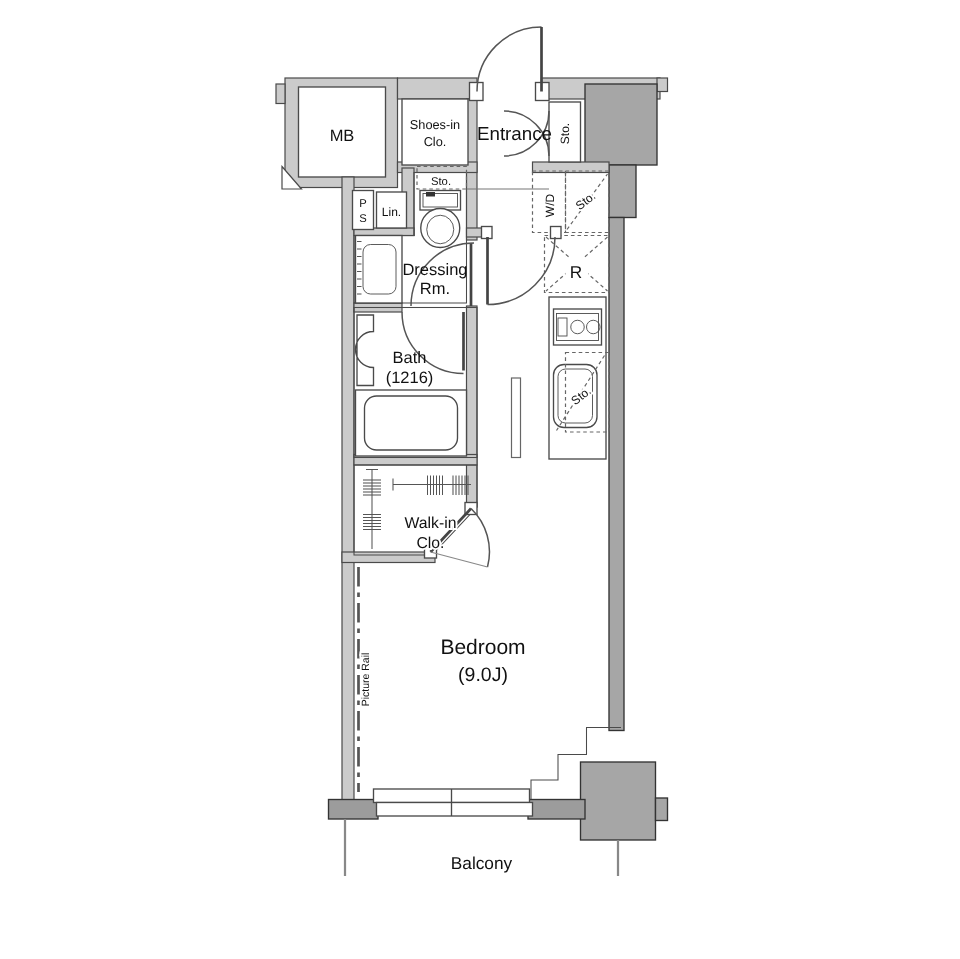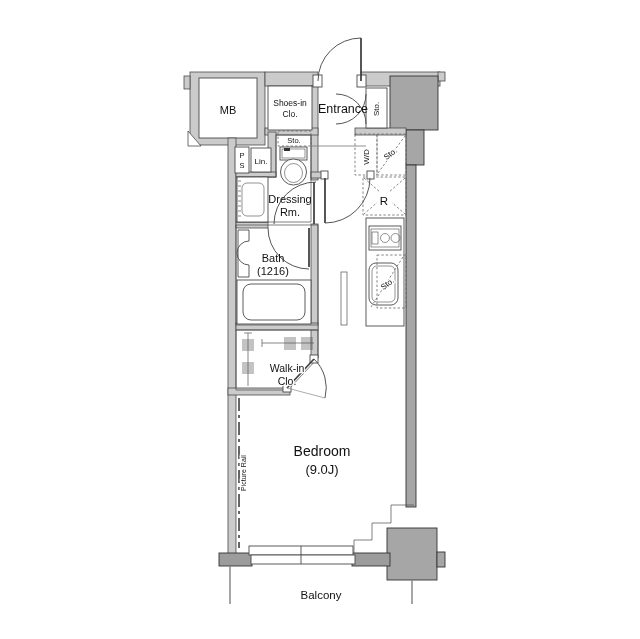--- a/index.html
+++ b/index.html
@@ -1,16 +1,16 @@
 <!DOCTYPE html>
 <html style="--bg: #ffffff; --wall: #cbcbcb; --pillar: #a6a6a6; --darkwall: #9c9c9c; --wallline: #4a4a4a;"><head>
 <meta charset="utf-8">
 <style>
   html,body{margin:0;padding:0;background:var(--bg,#ffffff);}
-  .stage{position:relative;width:640px;height:584px;background:var(--bg,#ffffff);overflow:hidden;margin-top:20px;}
+  .stage{position:relative;width:640px;height:584px;background:var(--bg,#ffffff);overflow:hidden;}
   svg{position:absolute;left:0;top:0;}
   .wall{fill:var(--wall,#cbcbcb);stroke:var(--wallline,#4a4a4a);stroke-width:.8;}
   .pillar{fill:var(--pillar,#a6a6a6);stroke:#333;stroke-width:.9;}
   .wall2{fill:var(--darkwall,#9c9c9c);stroke:#333;stroke-width:.9;}
   .fixture{fill:#fff;stroke:#4a4a4a;stroke-width:.9;}
   .thin{fill:none;stroke:#4a4a4a;stroke-width:.6;}
   .outline{fill:none;stroke:#4a4a4a;stroke-width:.7;}
   .dash{fill:none;stroke:#666;stroke-width:.8;stroke-dasharray:2.4 2;}
   .arc{fill:none;stroke:#555;stroke-width:1;}
   .leaf{stroke:#444;stroke-width:1.8;}

